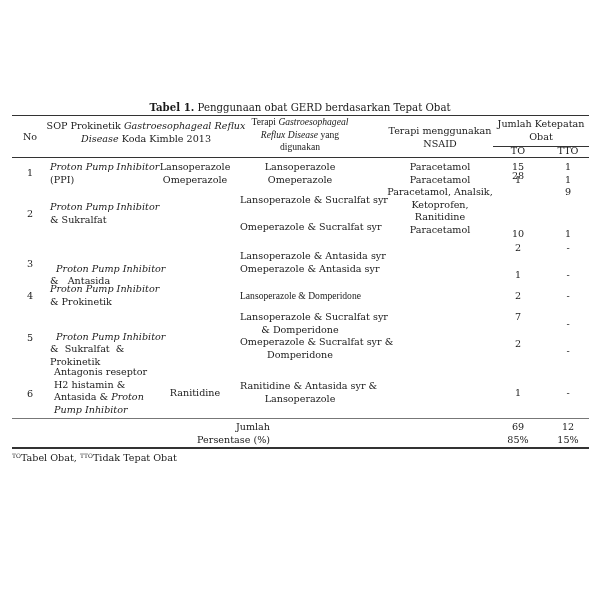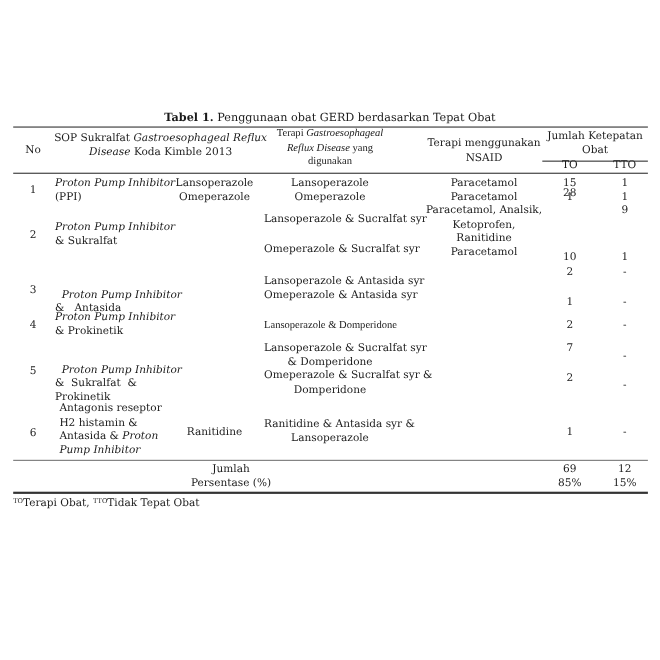--- a/index.html
+++ b/index.html
@@ -23,21 +23,21 @@
 </div>
 
 <div class="rule" style="left:12px; width:577px; top:115px; height:1.3px;"></div>
 <div class="rule" style="left:493px; width:96px; top:146px; height:1px;"></div>
 <div class="rule" style="left:12px; width:577px; top:157px; height:1.3px;"></div>
 <div class="rule" style="left:12px; width:577px; top:418px; height:1.2px; background:#777;"></div>
 <div class="rule" style="left:12px; width:577px; top:447px; height:1.5px;"></div>
 
 <div class="t c" style="left:14px; width:32px; top:131px;">No</div>
 <div class="t c" style="left:46px; width:200px; top:120px;">
-  <span>SOP Sukralfat </span><span class="i">Gastroesophageal Reflux</span><br>
+  <span>SOP Prokinetik </span><span class="i">Gastroesophageal Reflux</span><br>
   <span class="i">Disease</span><span> Koda Kimble 2013</span>
 </div>
 <div class="t c" style="left:240px; width:120px; top:116px;font-family:Liberation Serif, serif;">
   <span>Terapi </span><span class="i">Gastroesophageal</span><br>
   <span class="i">Reflux Disease</span><span> yang</span><br>
   <span>digunakan</span>
 </div>
 <div class="t c" style="left:385px; width:110px; top:125px;">
   <span>Terapi menggunakan</span><br>
   <span>NSAID</span>
@@ -138,28 +138,28 @@
   <span class="i">Pump Inhibitor</span>
 </div>
 <div class="t c" style="left:150px; width:90px; top:387px;">Ranitidine</div>
 <div class="t c" style="left:240px; width:120px; top:380px;">
   <span>Ranitidine &amp; Antasida syr &amp;</span><br>
   <span>Lansoperazole</span>
 </div>
 <div class="t c" style="left:500px; width:36px; top:387px;">1</div>
 <div class="t c" style="left:549px; width:38px; top:387px;">-</div>
 
-<div class="t c" style="left:150px; width:120px; top:421px;">
+<div class="t c" style="left:150px; width:120px; top:421px;text-align:right;">
   <span>Jumlah</span><br>
   <span>Persentase (%)</span>
 </div>
 <div class="t c" style="left:500px; width:36px; top:421px;">
   <span>69</span><br>
   <span>85%</span>
 </div>
 <div class="t c" style="left:549px; width:38px; top:421px;">
   <span>12</span><br>
   <span>15%</span>
 </div>
 
 <div class="t foot" style="left:12px; top:450px;">
-  <sup>TO</sup><span>Terapi Obat, </span><sup>TTO</sup><span>Tidak Tepat Obat</span>
+  <sup>TO</sup><span>Tabel Obat, </span><sup>TTO</sup><span>Tidak Tepat Obat</span>
 </div>
 
 </body></html>

